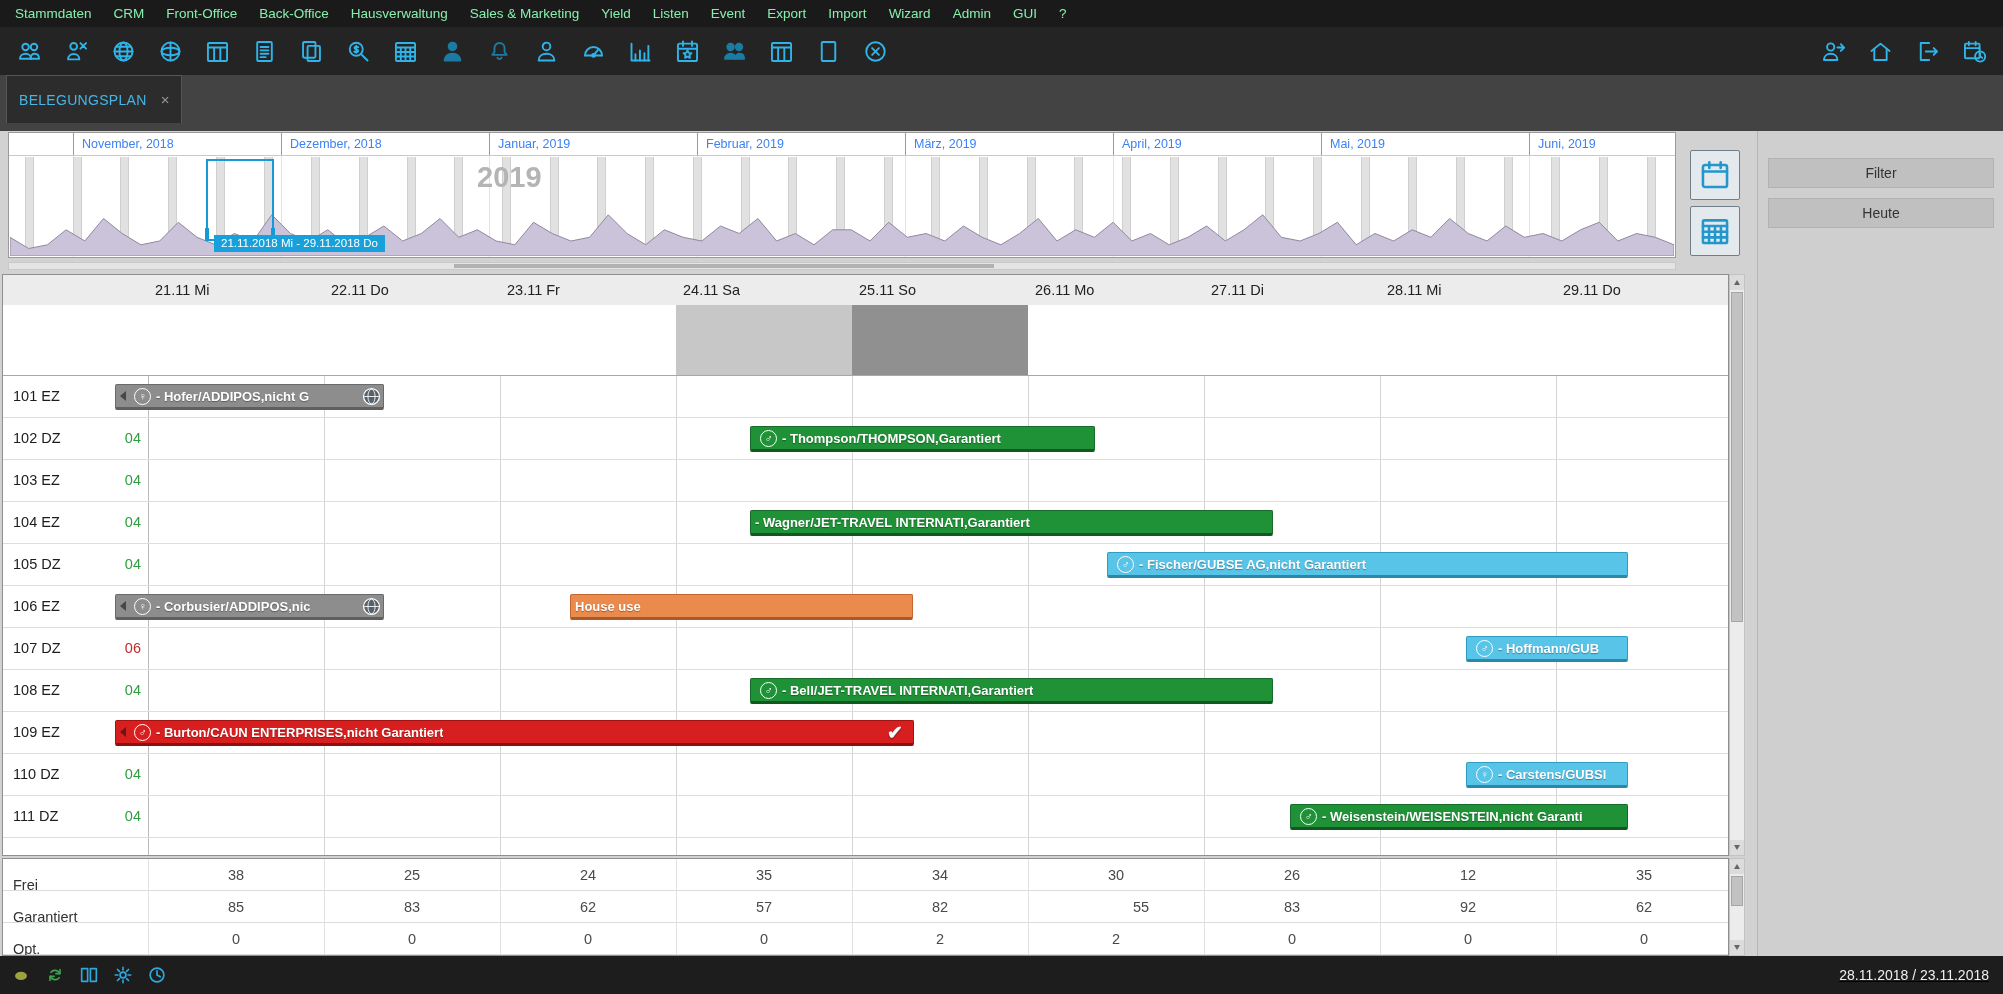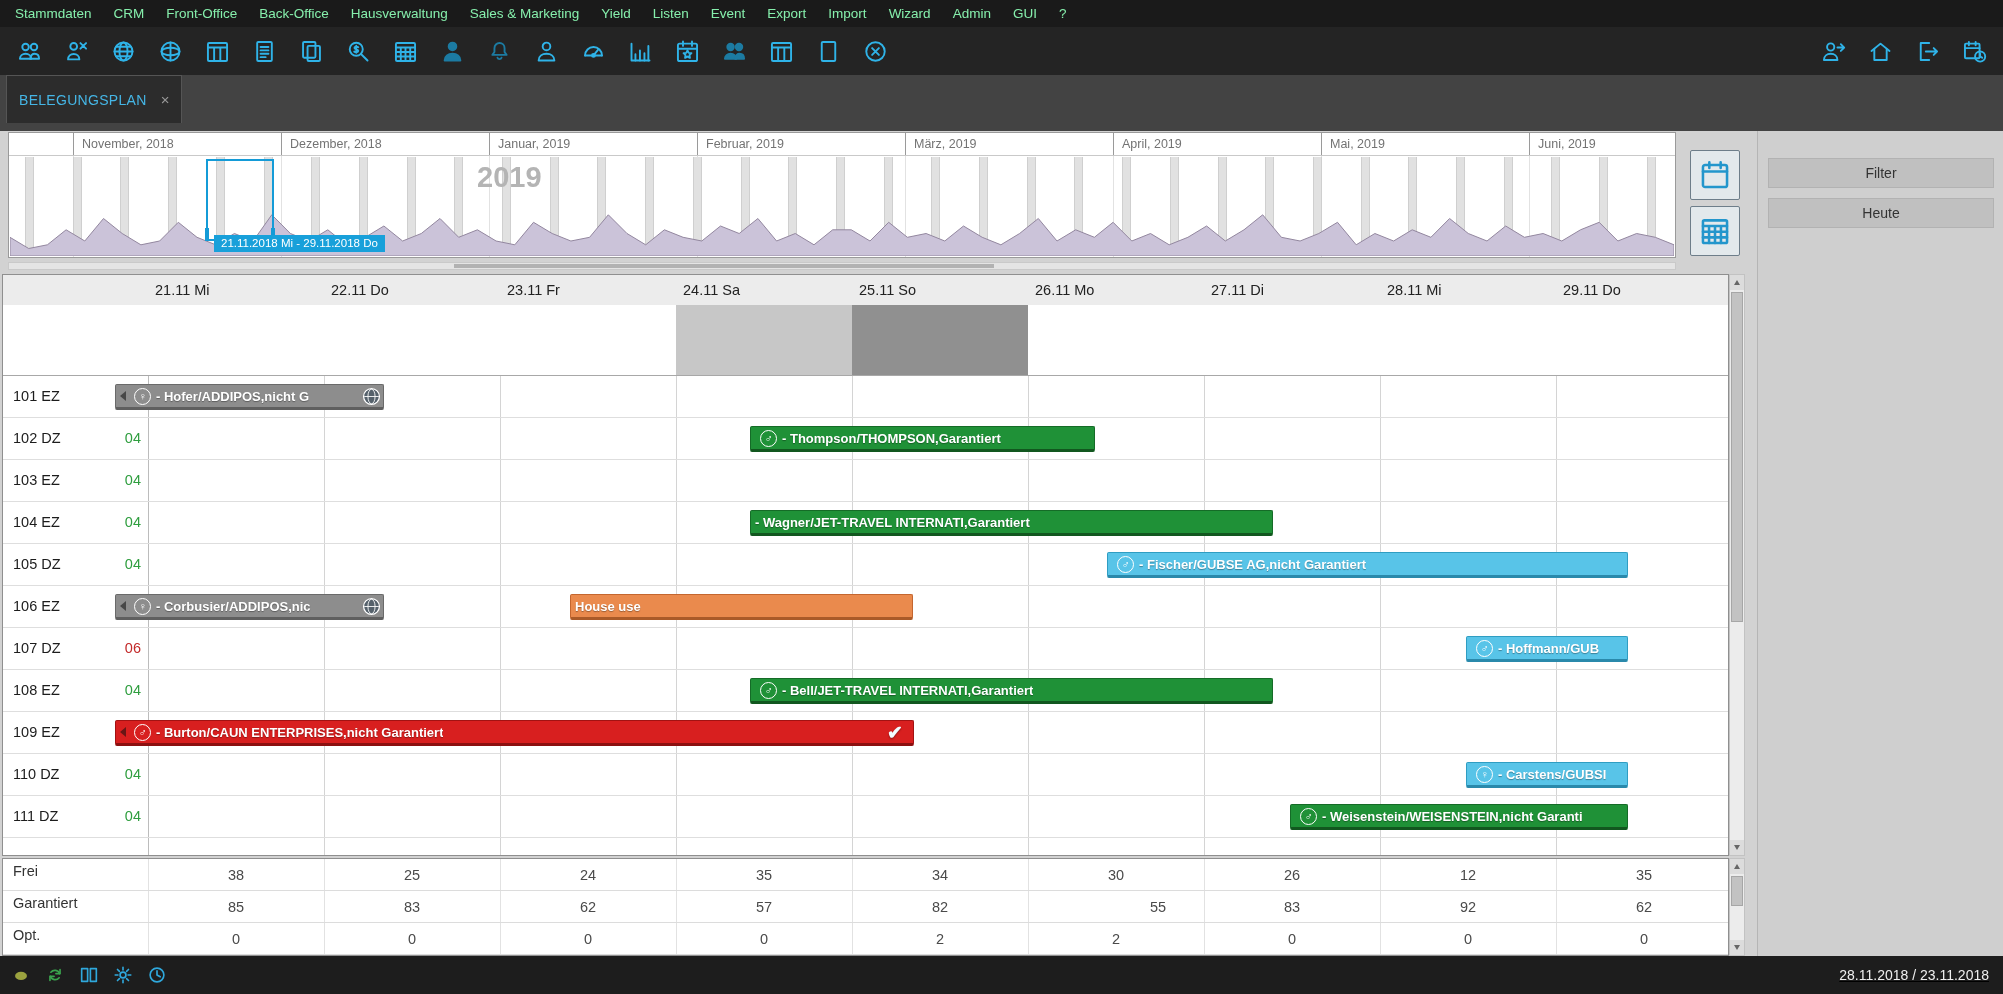--- a/index.html
+++ b/index.html
@@ -20,21 +20,21 @@
 
   
   .tabbar{position:absolute;top:75px;left:0;right:0;height:56px;background:#434343;z-index:10;}
   .tab{position:absolute;left:6px;top:0;width:176px;height:48px;background:#2c2c2c;border:1px solid #555;border-bottom:none;box-sizing:border-box;display:flex;align-items:center;padding:0 12px;cursor:pointer;}
   .tab-title{color:#45b6e6;font-size:14px;letter-spacing:.3px;white-space:nowrap;}
   .tab-close{color:#9a9a9a;margin-left:14px;font-size:15px;cursor:pointer;}
 
   
   .tl{position:absolute;left:8px;top:132px;width:1668px;height:126px;background:#fff;border:1px solid #9a9a9a;box-sizing:border-box;}
   .tl-months-sep{position:absolute;top:22px;left:0;right:0;height:1px;background:#c9c9c9;z-index:2;}
-  .tl-month-label{position:absolute;top:4px;font-size:12.5px;color:#737373;white-space:nowrap;z-index:2;}
+  .tl-month-label{position:absolute;top:4px;font-size:12.5px;color:#3b82f6;white-space:nowrap;z-index:2;}
   .tl-tick{position:absolute;top:0;bottom:0;width:1px;background:#e2e2e2;z-index:0;}
   .tl-tick-head{position:absolute;top:0;height:22px;width:1px;background:#9a9a9a;z-index:2;}
   .tl-stripe{position:absolute;top:24px;bottom:3px;width:9px;background:#e1e1e1;border-left:1px solid #cfcfcf;border-right:1px solid #cfcfcf;box-sizing:border-box;z-index:0;}
   .tl-chartwrap{position:absolute;left:1px;right:1px;bottom:1px;height:82px;z-index:1;}
   .tl-chartwrap svg{width:100%;height:100%;display:block;}
   .tl-watermark{position:absolute;left:468px;top:28px;font-size:29px;font-weight:bold;color:#b4b4b4;z-index:1;}
   .tl-sel{position:absolute;left:197px;top:26px;width:64px;height:78px;border:2px solid #149bd7;z-index:4;}
   .tl-sel::before,.tl-sel::after{content:"";position:absolute;width:4px;height:13px;background:#149bd7;bottom:-2px;}
   .tl-sel::before{left:-3px;}
   .tl-sel::after{right:-3px;}
@@ -90,21 +90,21 @@
   .vs-arrow.up{top:0;}
   .vs-arrow.down{bottom:0;}
   .vs-arrow::before{content:"";position:absolute;left:4px;}
   .vs-arrow.up::before{top:5px;border-left:3.5px solid transparent;border-right:3.5px solid transparent;border-bottom:5px solid #666;}
   .vs-arrow.down::before{bottom:5px;border-left:3.5px solid transparent;border-right:3.5px solid transparent;border-top:5px solid #666;}
   .vs-thumb{position:absolute;left:1px;right:1px;background:#c2c2c2;border:1px solid #a6a6a6;box-sizing:border-box;}
 
   
   .summary{position:absolute;left:2px;top:858px;width:1727px;height:98px;background:#fff;border:1px solid #8f8f8f;box-sizing:border-box;overflow:hidden;}
   .sum-row{position:absolute;left:0;right:0;height:32px;border-bottom:1px solid #dcdcdc;box-sizing:border-box;}
-  .sum-label{position:absolute;left:10px;top:4px;font-size:14.5px;color:#333;}
+  .sum-label{position:absolute;left:10px;top:18px;font-size:14.5px;color:#333;}
   .sum-val{position:absolute;top:8px;width:176px;text-align:center;font-size:14.5px;color:#4a4a4a;}
 
   
   .statusbar{position:absolute;left:0;right:0;bottom:0;height:38px;background:#1d1d1d;display:flex;align-items:center;z-index:10;text-decoration:underline;}
   .sb-icons{display:flex;gap:12px;padding-left:10px;align-items:center;}
   .sbtn{width:22px;height:22px;cursor:pointer;}
   .sbtn svg{width:22px;height:22px;fill:none;stroke-width:1.8;stroke-linecap:round;stroke-linejoin:round;display:block;}
   .sbtn.blue svg{stroke:#2fa8dc;}
   .sbtn.green svg{stroke:#3aa34d;}
   .sbtn.olive svg{stroke:none;}
@@ -556,21 +556,21 @@
         <span class="sum-val" style="left: 1377px;">12</span>
         <span class="sum-val" style="left: 1553px;">35</span>
       </div>
       <div class="sum-row" style="top: 32px;">
         <span class="sum-label">Garantiert</span>
         <span class="sum-val" style="left: 145px;">85</span>
         <span class="sum-val" style="left: 321px;">83</span>
         <span class="sum-val" style="left: 497px;">62</span>
         <span class="sum-val" style="left: 673px;">57</span>
         <span class="sum-val" style="left: 849px;">82</span>
-        <span class="sum-val" style="left: 1067px;">55</span>
+        <span class="sum-val" style="left: 1025px; padding-left: 25px;">55</span>
         <span class="sum-val" style="left: 1201px;">83</span>
         <span class="sum-val" style="left: 1377px;">92</span>
         <span class="sum-val" style="left: 1553px;">62</span>
       </div>
       <div class="sum-row" style="top: 64px;">
         <span class="sum-label">Opt.</span>
         <span class="sum-val" style="left: 145px;">0</span>
         <span class="sum-val" style="left: 321px;">0</span>
         <span class="sum-val" style="left: 497px;">0</span>
         <span class="sum-val" style="left: 673px;">0</span>

